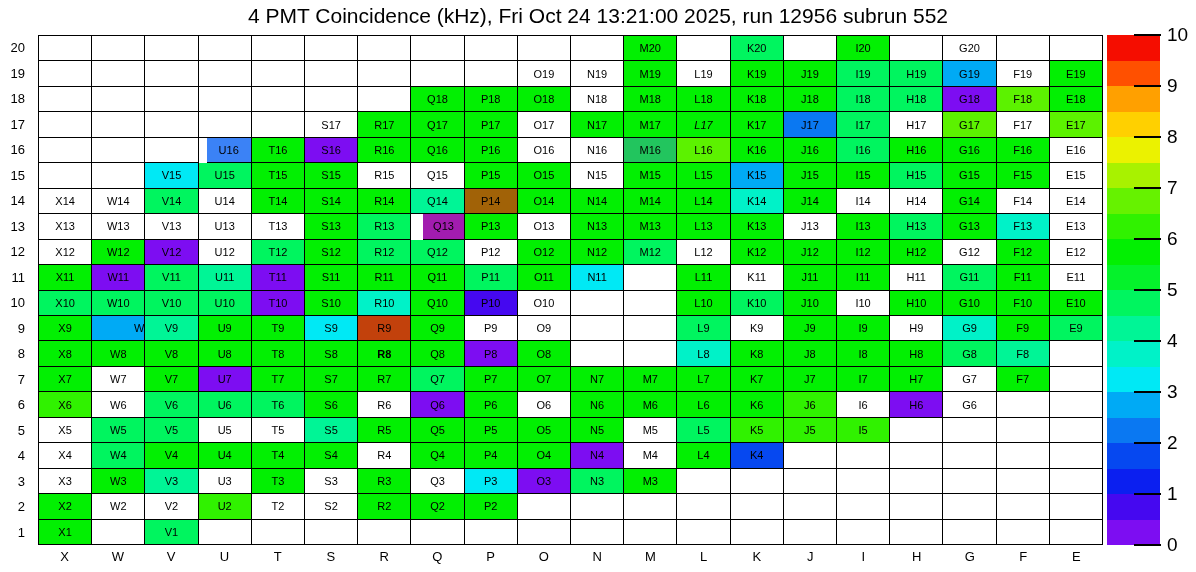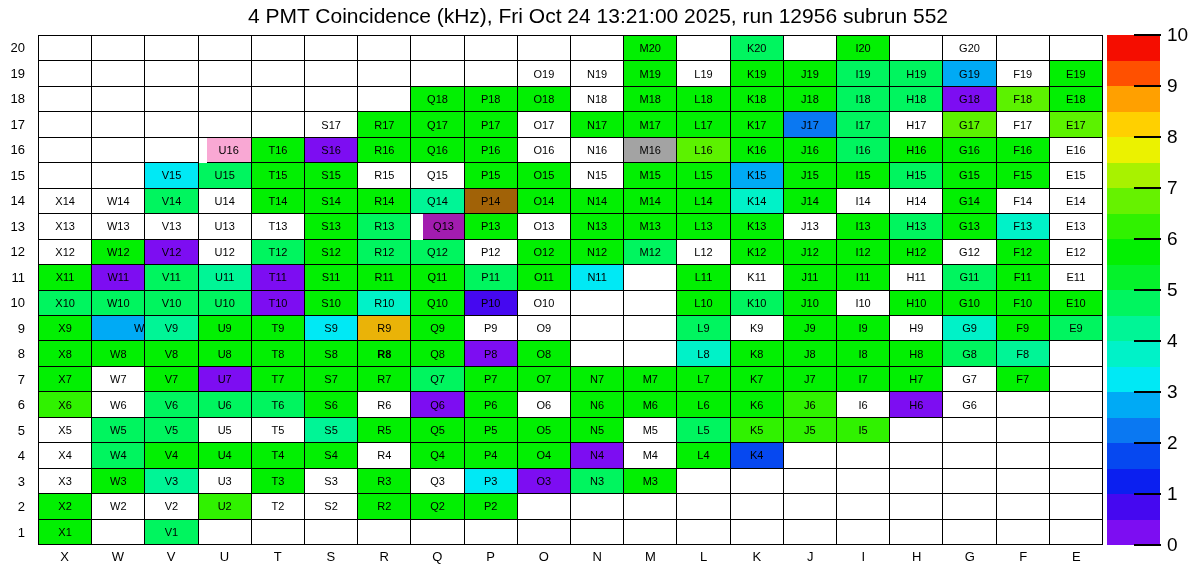--- a/index.html
+++ b/index.html
@@ -114,40 +114,40 @@
     <div class="cell"></div>
     <div class="cell"></div>
     <div class="cell"></div>
     <div class="cell">S17</div>
     <div class="cell" style="background: rgb(2, 240, 2);">R17</div>
     <div class="cell" style="background: rgb(2, 240, 2);">Q17</div>
     <div class="cell" style="background: rgb(2, 240, 2);">P17</div>
     <div class="cell">O17</div>
     <div class="cell" style="background: rgb(2, 240, 2);">N17</div>
     <div class="cell" style="background: rgb(2, 240, 2);">M17</div>
-    <div class="cell" style="background: rgb(2, 240, 2);">L17</div>
+    <div class="cell" style="background: rgb(2, 240, 2); font-style: italic;">L17</div>
     <div class="cell" style="background: rgb(2, 240, 2);">K17</div>
     <div class="cell" style="background: rgb(10, 120, 242);">J17</div>
     <div class="cell" style="background: rgb(0, 245, 95);">I17</div>
     <div class="cell">H17</div>
     <div class="cell" style="background: rgb(92, 242, 0);">G17</div>
     <div class="cell">F17</div>
     <div class="cell" style="background: rgb(92, 242, 0);">E17</div>
     <div class="cell"></div>
     <div class="cell"></div>
     <div class="cell"></div>
-    <div class="cell" style="background: #f9a8d4; margin-left: 8px;">U16</div>
+    <div class="cell" style="background: #3b82f6; margin-left: 8px;">U16</div>
     <div class="cell" style="background: rgb(2, 240, 2);">T16</div>
     <div class="cell" style="background: rgb(125, 13, 242);">S16</div>
     <div class="cell" style="background: rgb(2, 240, 2);">R16</div>
     <div class="cell" style="background: rgb(2, 240, 2);">Q16</div>
     <div class="cell" style="background: rgb(2, 240, 2);">P16</div>
     <div class="cell">O16</div>
     <div class="cell">N16</div>
-    <div class="cell" style="background: #a3a3a3;">M16</div>
+    <div class="cell" style="background: #22c55e;">M16</div>
     <div class="cell" style="background: rgb(92, 242, 0);">L16</div>
     <div class="cell" style="background: rgb(2, 240, 2);">K16</div>
     <div class="cell" style="background: rgb(2, 240, 2);">J16</div>
     <div class="cell" style="background: rgb(0, 245, 95);">I16</div>
     <div class="cell" style="background: rgb(2, 240, 2);">H16</div>
     <div class="cell" style="background: rgb(2, 240, 2);">G16</div>
     <div class="cell" style="background: rgb(2, 240, 2);">F16</div>
     <div class="cell">E16</div>
     <div class="cell"></div>
     <div class="cell"></div>
@@ -268,21 +268,21 @@
     <div class="cell" style="background: rgb(2, 240, 2);">H10</div>
     <div class="cell" style="background: rgb(2, 240, 2);">G10</div>
     <div class="cell" style="background: rgb(2, 240, 2);">F10</div>
     <div class="cell" style="background: rgb(2, 240, 2);">E10</div>
     <div class="cell" style="background: rgb(2, 240, 2);">X9</div>
     <div class="cell" style="background: rgb(0, 170, 245); padding-left: 48px;">W9</div>
     <div class="cell" style="background: rgb(0, 245, 150);">V9</div>
     <div class="cell" style="background: rgb(2, 240, 2);">U9</div>
     <div class="cell" style="background: rgb(2, 240, 2);">T9</div>
     <div class="cell" style="background: rgb(0, 233, 245);">S9</div>
-    <div class="cell" style="background: #eab308;">R9</div>
+    <div class="cell" style="background: #c2410c;">R9</div>
     <div class="cell" style="background: rgb(2, 240, 2);">Q9</div>
     <div class="cell">P9</div>
     <div class="cell">O9</div>
     <div class="cell"></div>
     <div class="cell"></div>
     <div class="cell" style="background: rgb(0, 245, 95);">L9</div>
     <div class="cell">K9</div>
     <div class="cell" style="background: rgb(2, 240, 2);">J9</div>
     <div class="cell" style="background: rgb(2, 240, 2);">I9</div>
     <div class="cell">H9</div>

